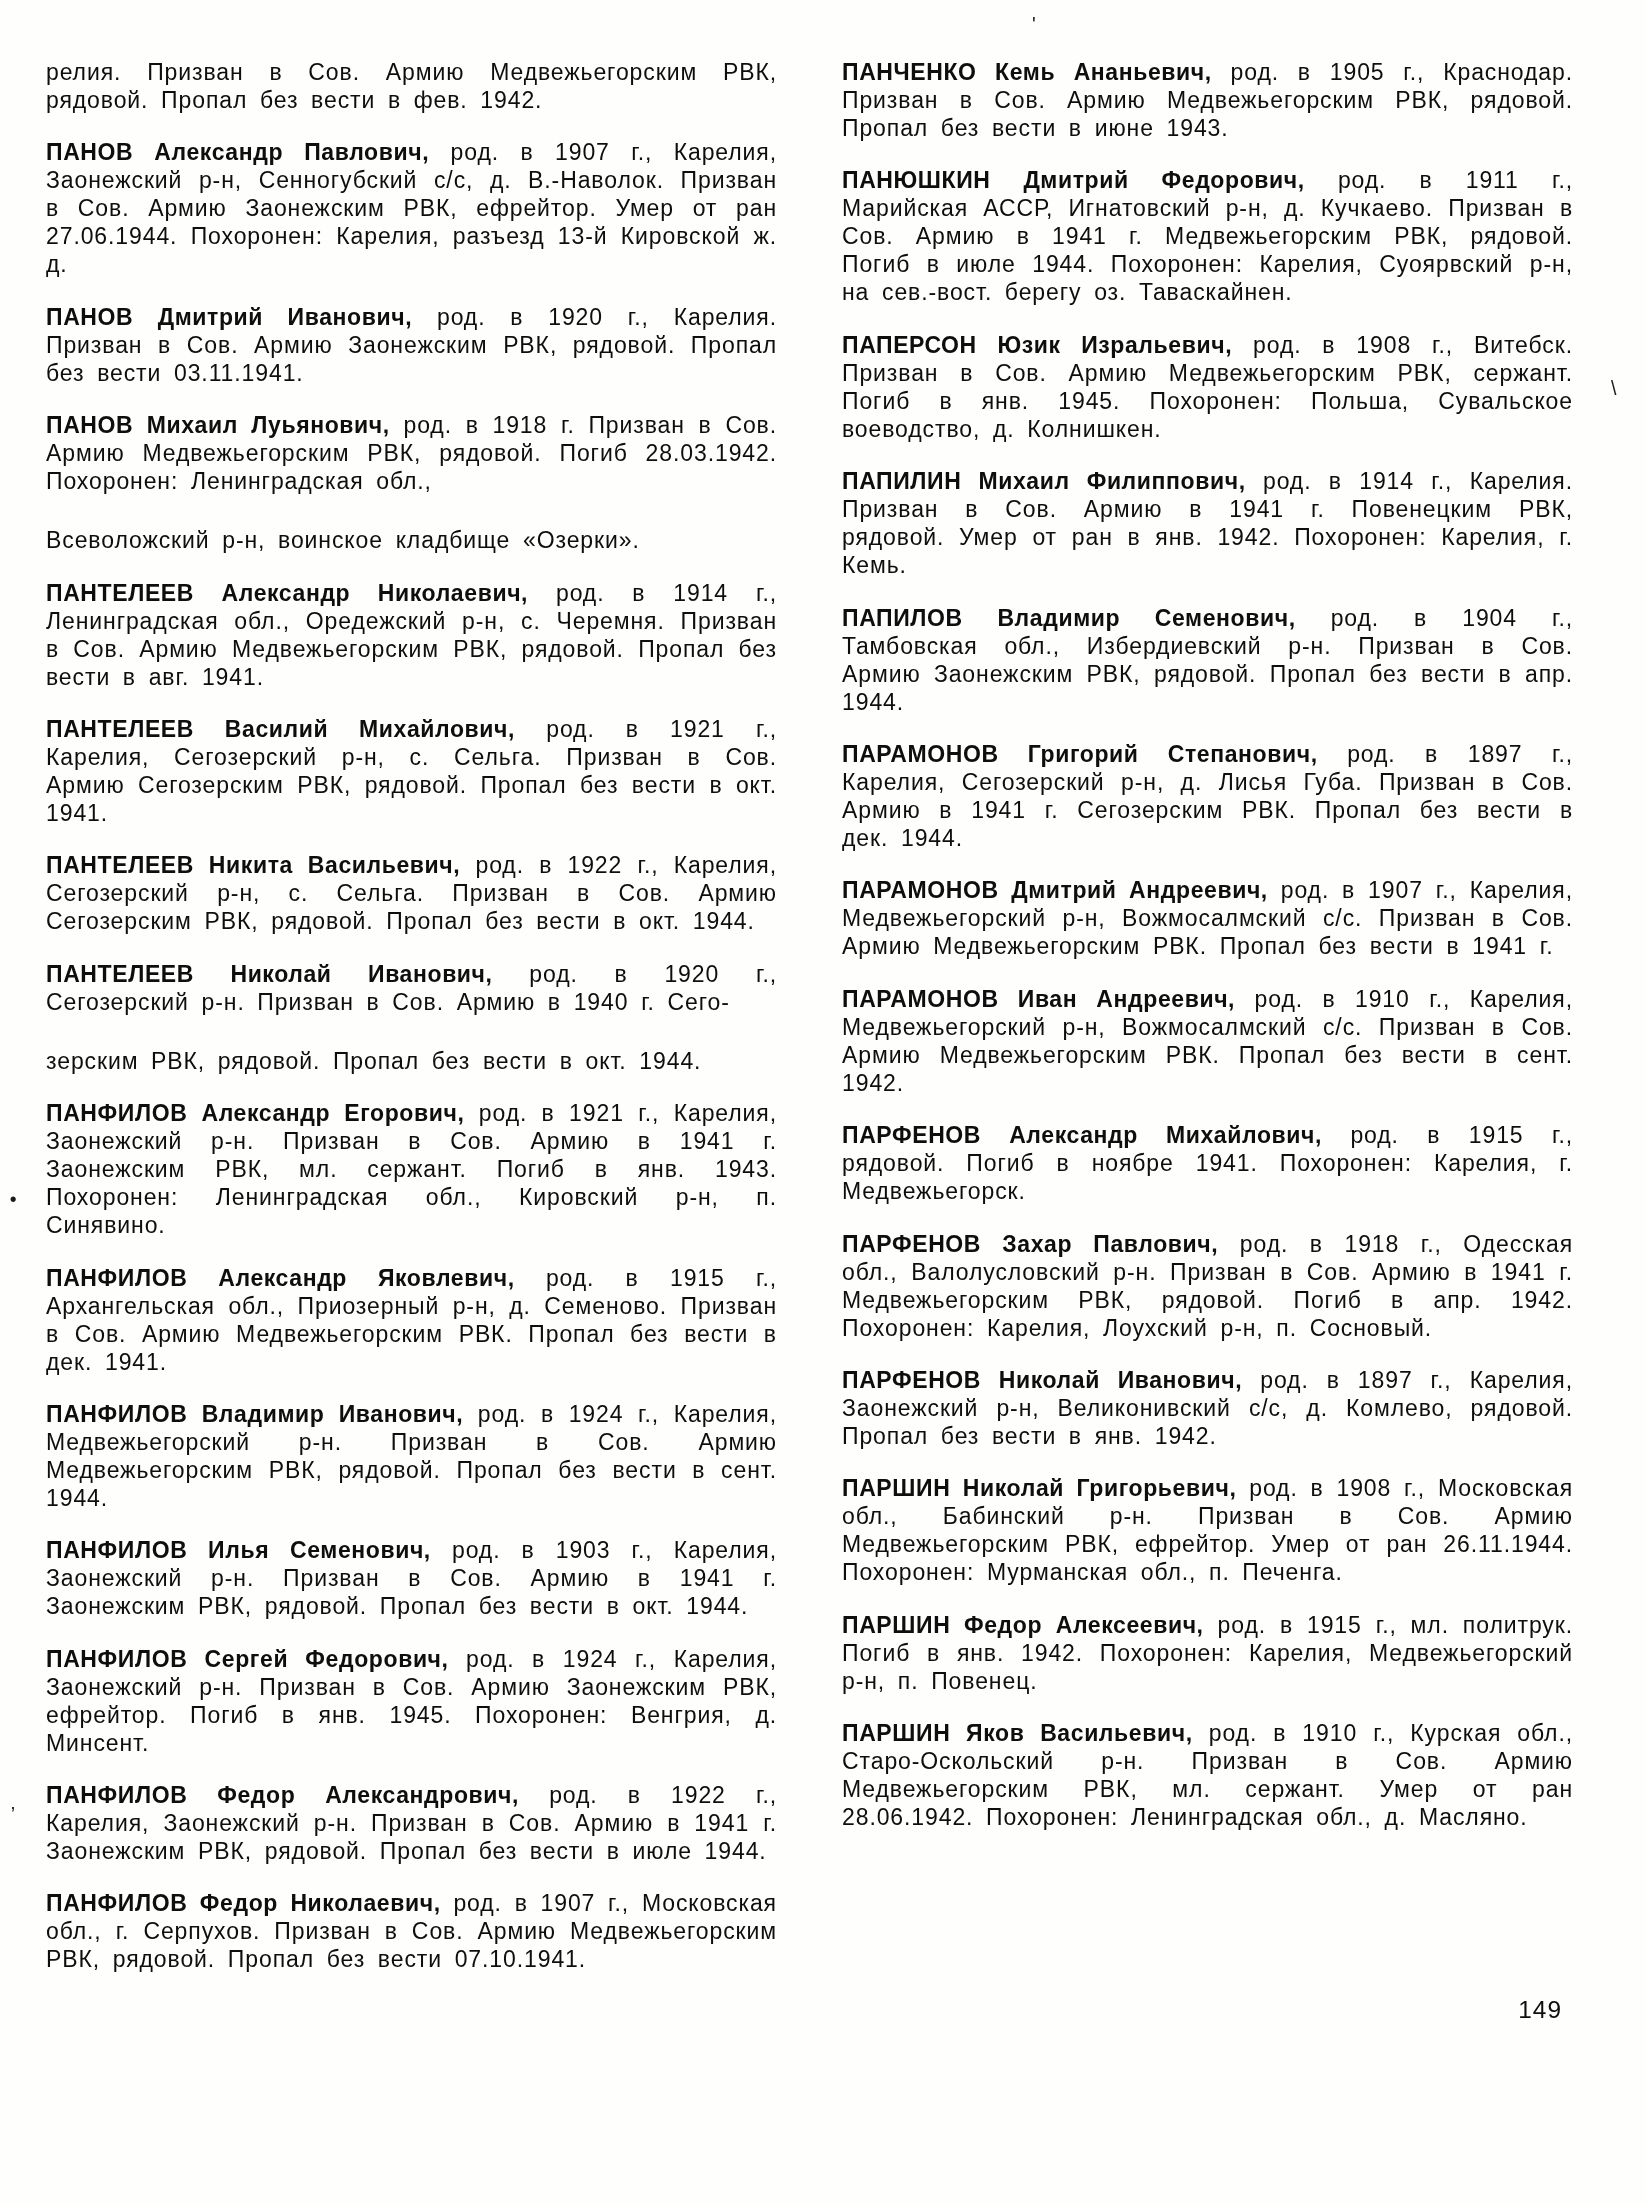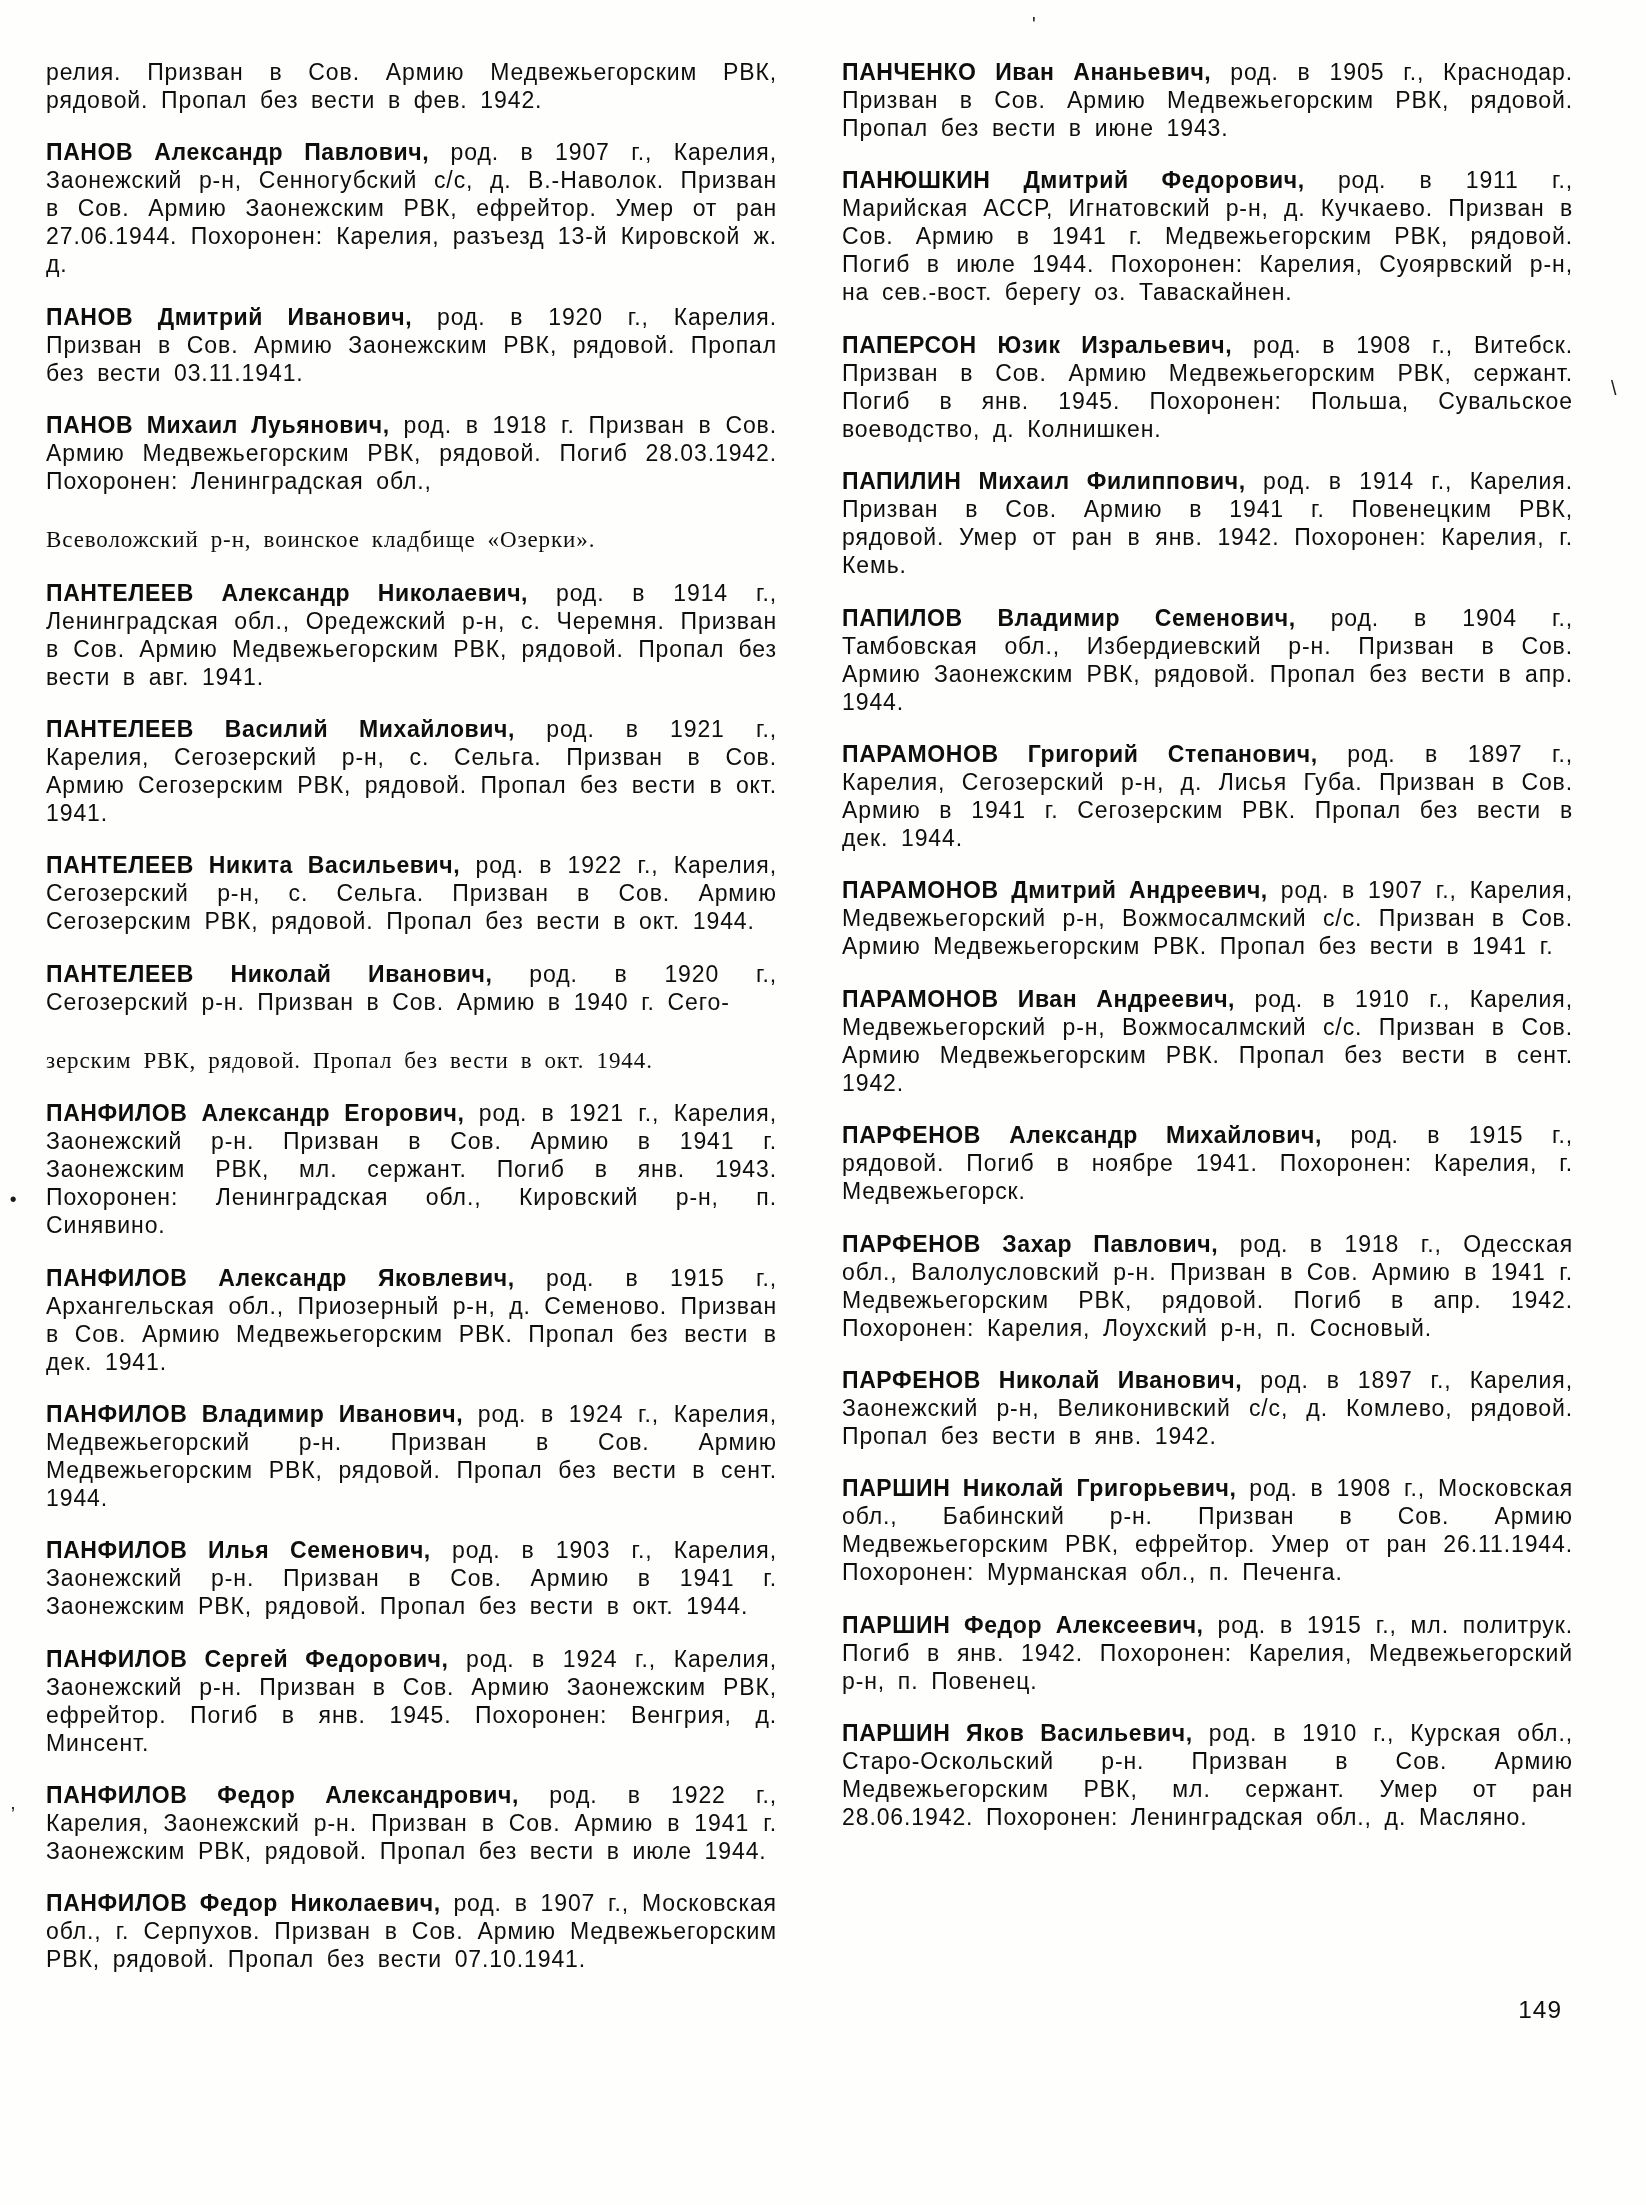--- a/index.html
+++ b/index.html
@@ -20,21 +20,21 @@
   .col { flex: 1 1 0; min-width: 0; }
   p.entry {
     margin: 0 0 24.4px 0;
     font-size: 23px;
     line-height: 28px;
     letter-spacing: 0.9px;
     word-spacing: 5.4px;
     text-align: justify;
     text-justify: inter-word;
   }
-  p.entry.gap-top { margin-top: 31px; font-family: Liberation Serif, serif; }
+  p.entry.gap-top { margin-top: 31px; }
   .entry-name { font-weight: 700; letter-spacing: 0.6px; }
   .page-number {
     position: absolute;
     top: 1996px;
     right: 84px;
     font-size: 24.4px;
     letter-spacing: 1px;
     font-weight: 400;
   }
   .artifact {
@@ -61,21 +61,21 @@
         <p class="entry gap-top"> <span class="entry-text">зерским РВК, рядовой. Пропал без вести в окт. 1944.</span></p>
         <p class="entry"><b class="entry-name">ПАНФИЛОВ Александр Егорович,</b> <span class="entry-text">род. в 1921 г., Карелия, Заонежский р-н. Призван в Сов. Армию в 1941 г. Заонежским РВК, мл. сержант. Погиб в янв. 1943. Похоронен: Ленинградская обл., Кировский р-н, п. Синявино.</span></p>
         <p class="entry"><b class="entry-name">ПАНФИЛОВ Александр Яковлевич,</b> <span class="entry-text">род. в 1915 г., Архангельская обл., Приозерный р-н, д. Семеново. Призван в Сов. Армию Медвежьегорским РВК. Пропал без вести в дек. 1941.</span></p>
         <p class="entry"><b class="entry-name">ПАНФИЛОВ Владимир Иванович,</b> <span class="entry-text">род. в 1924 г., Карелия, Медвежьегорский р-н. Призван в Сов. Армию Медвежьегорским РВК, рядовой. Пропал без вести в сент. 1944.</span></p>
         <p class="entry"><b class="entry-name">ПАНФИЛОВ Илья Семенович,</b> <span class="entry-text">род. в 1903 г., Карелия, Заонежский р-н. Призван в Сов. Армию в 1941 г. Заонежским РВК, рядовой. Пропал без вести в окт. 1944.</span></p>
         <p class="entry"><b class="entry-name">ПАНФИЛОВ Сергей Федорович,</b> <span class="entry-text">род. в 1924 г., Карелия, Заонежский р-н. Призван в Сов. Армию Заонежским РВК, ефрейтор. Погиб в янв. 1945. Похоронен: Венгрия, д. Минсент.</span></p>
         <p class="entry"><b class="entry-name">ПАНФИЛОВ Федор Александрович,</b> <span class="entry-text">род. в 1922 г., Карелия, Заонежский р-н. Призван в Сов. Армию в 1941 г. Заонежским РВК, рядовой. Пропал без вести в июле 1944.</span></p>
         <p class="entry"><b class="entry-name">ПАНФИЛОВ Федор Николаевич,</b> <span class="entry-text">род. в 1907 г., Московская обл., г. Серпухов. Призван в Сов. Армию Медвежьегорским РВК, рядовой. Пропал без вести 07.10.1941.</span></p>
       </div>
     <div class="col">
-        <p class="entry"><b class="entry-name">ПАНЧЕНКО Иван Ананьевич,</b> <span class="entry-text">род. в 1905 г., Краснодар. Призван в Сов. Армию Медвежьегорским РВК, рядовой. Пропал без вести в июне 1943.</span></p>
+        <p class="entry"><b class="entry-name">ПАНЧЕНКО Кемь Ананьевич,</b> <span class="entry-text">род. в 1905 г., Краснодар. Призван в Сов. Армию Медвежьегорским РВК, рядовой. Пропал без вести в июне 1943.</span></p>
         <p class="entry"><b class="entry-name">ПАНЮШКИН Дмитрий Федорович,</b> <span class="entry-text">род. в 1911 г., Марийская АССР, Игнатовский р-н, д. Кучкаево. Призван в Сов. Армию в 1941 г. Медвежьегорским РВК, рядовой. Погиб в июле 1944. Похоронен: Карелия, Суоярвский р-н, на сев.-вост. берегу оз. Таваскайнен.</span></p>
         <p class="entry"><b class="entry-name">ПАПЕРСОН Юзик Изральевич,</b> <span class="entry-text">род. в 1908 г., Витебск. Призван в Сов. Армию Медвежьегорским РВК, сержант. Погиб в янв. 1945. Похоронен: Польша, Сувальское воеводство, д. Колнишкен.</span></p>
         <p class="entry"><b class="entry-name">ПАПИЛИН Михаил Филиппович,</b> <span class="entry-text">род. в 1914 г., Карелия. Призван в Сов. Армию в 1941 г. Повенецким РВК, рядовой. Умер от ран в янв. 1942. Похоронен: Карелия, г. Кемь.</span></p>
         <p class="entry"><b class="entry-name">ПАПИЛОВ Владимир Семенович,</b> <span class="entry-text">род. в 1904 г., Тамбовская обл., Избердиевский р-н. Призван в Сов. Армию Заонежским РВК, рядовой. Пропал без вести в апр. 1944.</span></p>
         <p class="entry"><b class="entry-name">ПАРАМОНОВ Григорий Степанович,</b> <span class="entry-text">род. в 1897 г., Карелия, Сегозерский р-н, д. Лисья Губа. Призван в Сов. Армию в 1941 г. Сегозерским РВК. Пропал без вести в дек. 1944.</span></p>
         <p class="entry"><b class="entry-name">ПАРАМОНОВ Дмитрий Андреевич,</b> <span class="entry-text">род. в 1907 г., Карелия, Медвежьегорский р-н, Вожмосалмский с/с. Призван в Сов. Армию Медвежьегорским РВК. Пропал без вести в 1941 г.</span></p>
         <p class="entry"><b class="entry-name">ПАРАМОНОВ Иван Андреевич,</b> <span class="entry-text">род. в 1910 г., Карелия, Медвежьегорский р-н, Вожмосалмский с/с. Призван в Сов. Армию Медвежьегорским РВК. Пропал без вести в сент. 1942.</span></p>
         <p class="entry"><b class="entry-name">ПАРФЕНОВ Александр Михайлович,</b> <span class="entry-text">род. в 1915 г., рядовой. Погиб в ноябре 1941. Похоронен: Карелия, г. Медвежьегорск.</span></p>
         <p class="entry"><b class="entry-name">ПАРФЕНОВ Захар Павлович,</b> <span class="entry-text">род. в 1918 г., Одесская обл., Валолусловский р-н. Призван в Сов. Армию в 1941 г. Медвежьегорским РВК, рядовой. Погиб в апр. 1942. Похоронен: Карелия, Лоухский р-н, п. Сосновый.</span></p>
         <p class="entry"><b class="entry-name">ПАРФЕНОВ Николай Иванович,</b> <span class="entry-text">род. в 1897 г., Карелия, Заонежский р-н, Великонивский с/с, д. Комлево, рядовой. Пропал без вести в янв. 1942.</span></p>

